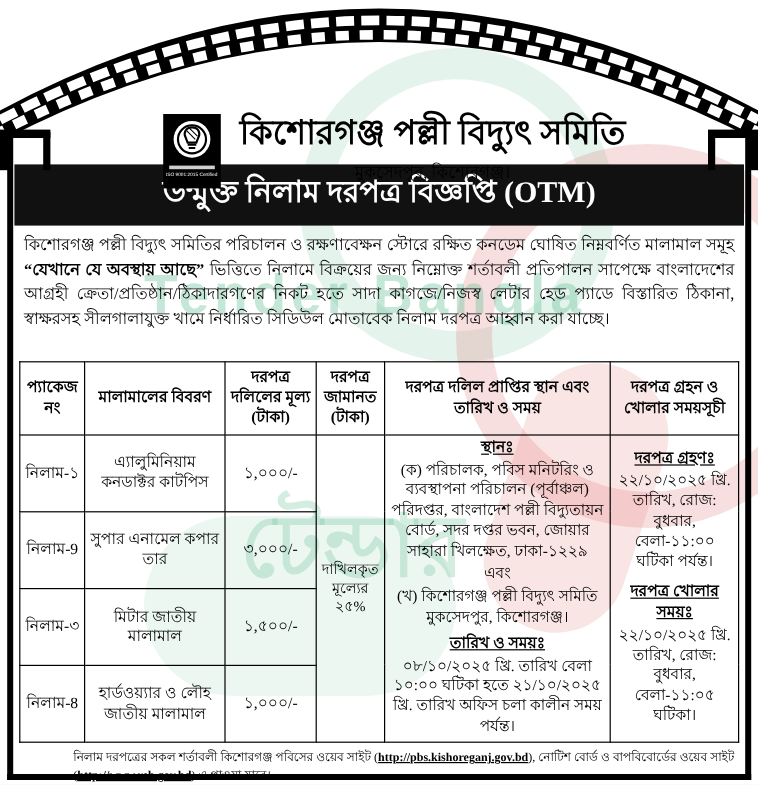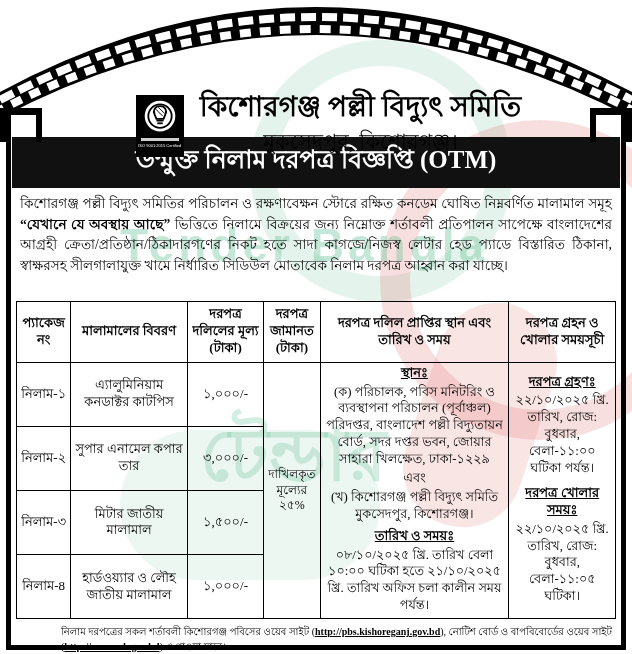--- a/index.html
+++ b/index.html
@@ -29,21 +29,21 @@
   
   .header{position:absolute; top:58px; left:80px; right:55px; height:80px; z-index:3;
     display:flex; align-items:center; justify-content:center; gap:16px;margin-top:28px;}
   .logo{width:48px; height:62px; background:#000; display:flex; flex-direction:column;
     align-items:center; justify-content:flex-start; padding-top:3px; box-sizing:border-box;}
   .logo svg{display:block;}
   .logo-line{width:38px; height:3px; background:#cfcfcf; margin-top:2px;}
   .logo-iso{font-family:"Liberation Sans",sans-serif; font-size:4px; color:#fff; margin-top:2px; white-space:nowrap;}
   .titles{text-align:center;}
   .org-name{font-size:28px; font-weight:bold; line-height:1.15;}
-  .org-addr{font-size:21px; margin-top:3px;}
+  .org-addr{font-size:14px; margin-top:3px;}
   
   .body-box{position:absolute; top:110px; left:6px; right:6px; bottom:4px; z-index:1;
     border:5px solid #000; border-top:none; box-sizing:border-box;}
   
   .title-bar{margin:27px 1px 0 1px; background:#111; color:#fff; text-align:center;
     font-size:25px; font-weight:bold; padding:3px 0 5px 0;}
   
   .intro{padding:6px 9px 4px 9px; font-size:13.6px; line-height:1.52; text-align:justify;}
   .intro b{font-weight:bold;}
   
@@ -147,21 +147,21 @@
           <div class="cell-p">০৮/১০/২০২৫ খ্রি. তারিখ বেলা ১০:০০ ঘটিকা হতে ২১/১০/২০২৫ খ্রি. তারিখ অফিস চলা কালীন সময় পর্যন্ত।</div>
         </td>
         <td rowspan="4">
           <div class="cell-h">দরপত্র গ্রহণঃ</div>
           <div class="cell-p">২২/১০/২০২৫ খ্রি. তারিখ, রোজ: বুধবার, বেলা-১১:০০ ঘটিকা পর্যন্ত।</div>
           <div class="cell-h" style="margin-top:8px">দরপত্র খোলার সময়ঃ</div>
           <div class="cell-p">২২/১০/২০২৫ খ্রি. তারিখ, রোজ: বুধবার, বেলা-১১:০৫ ঘটিকা।</div>
         </td>
       </tr>
       <tr>
-        <td class="pkg">নিলাম-২</td>
+        <td class="pkg">নিলাম-9</td>
         <td>সুপার এনামেল কপার তার</td>
         <td>৩,০০০/-</td>
       </tr>
       <tr>
         <td class="pkg">নিলাম-৩</td>
         <td>মিটার জাতীয় মালামাল</td>
         <td>১,৫০০/-</td>
       </tr>
       <tr>
         <td class="pkg">নিলাম-8</td>

